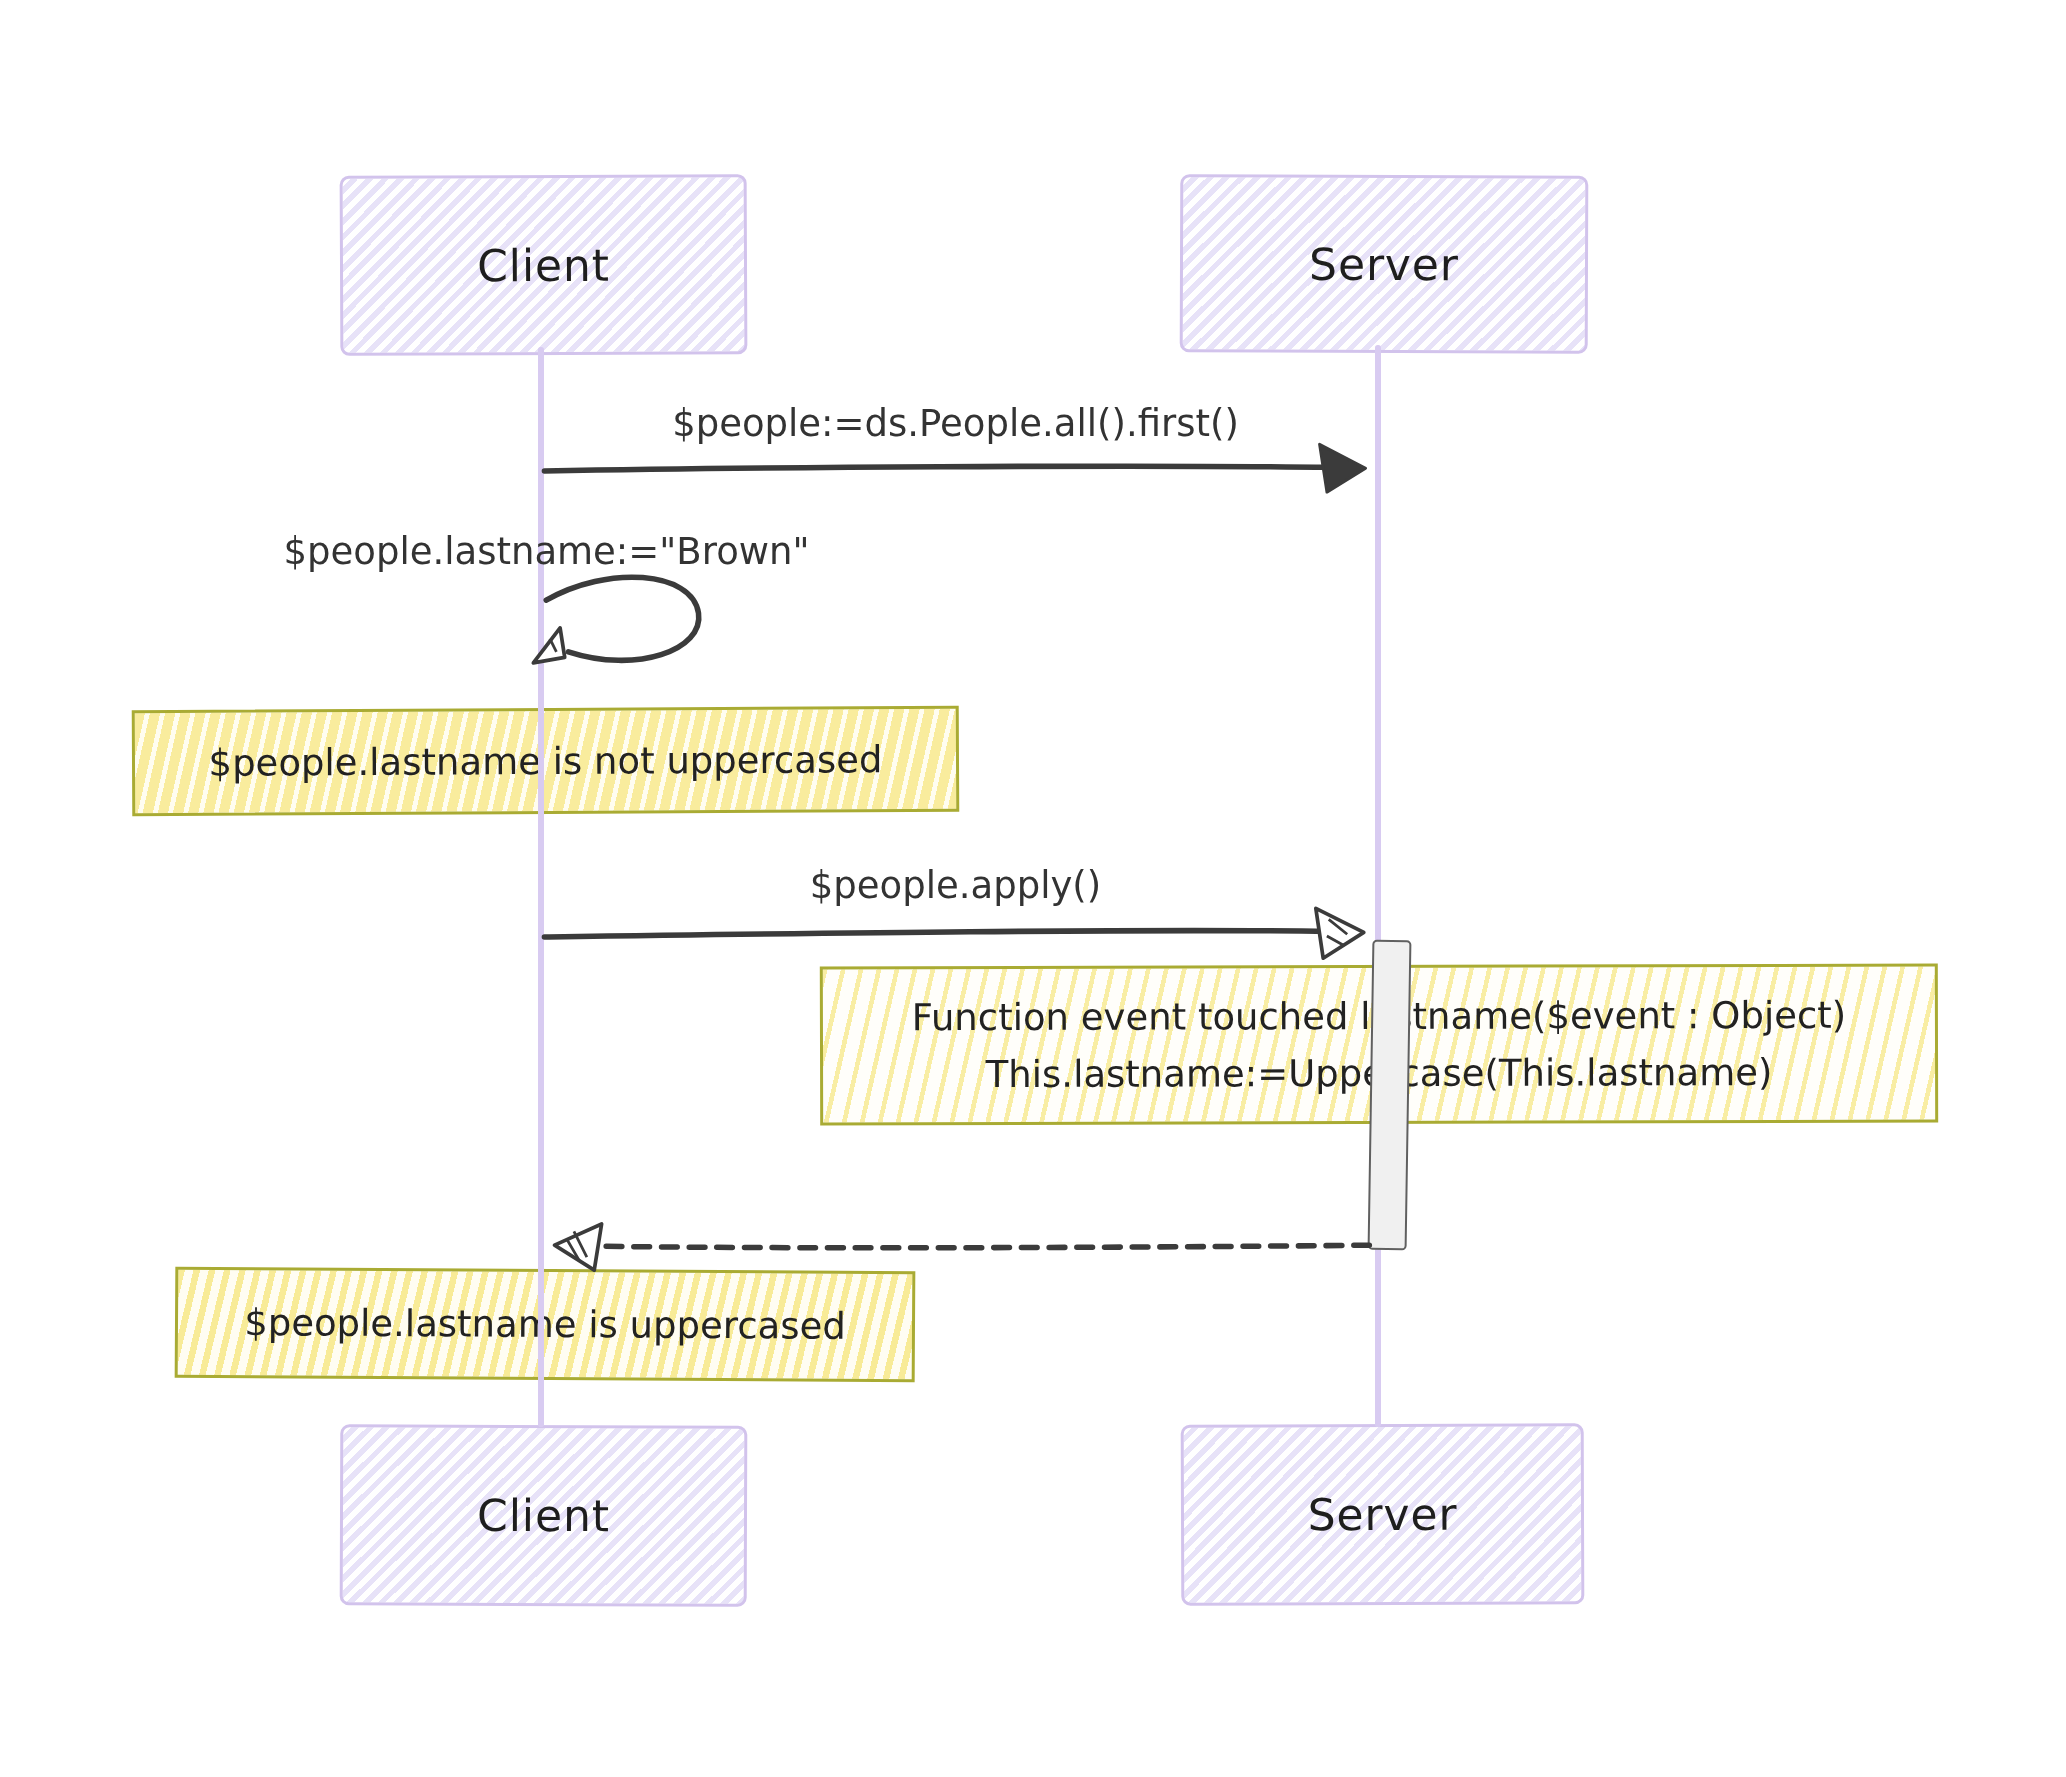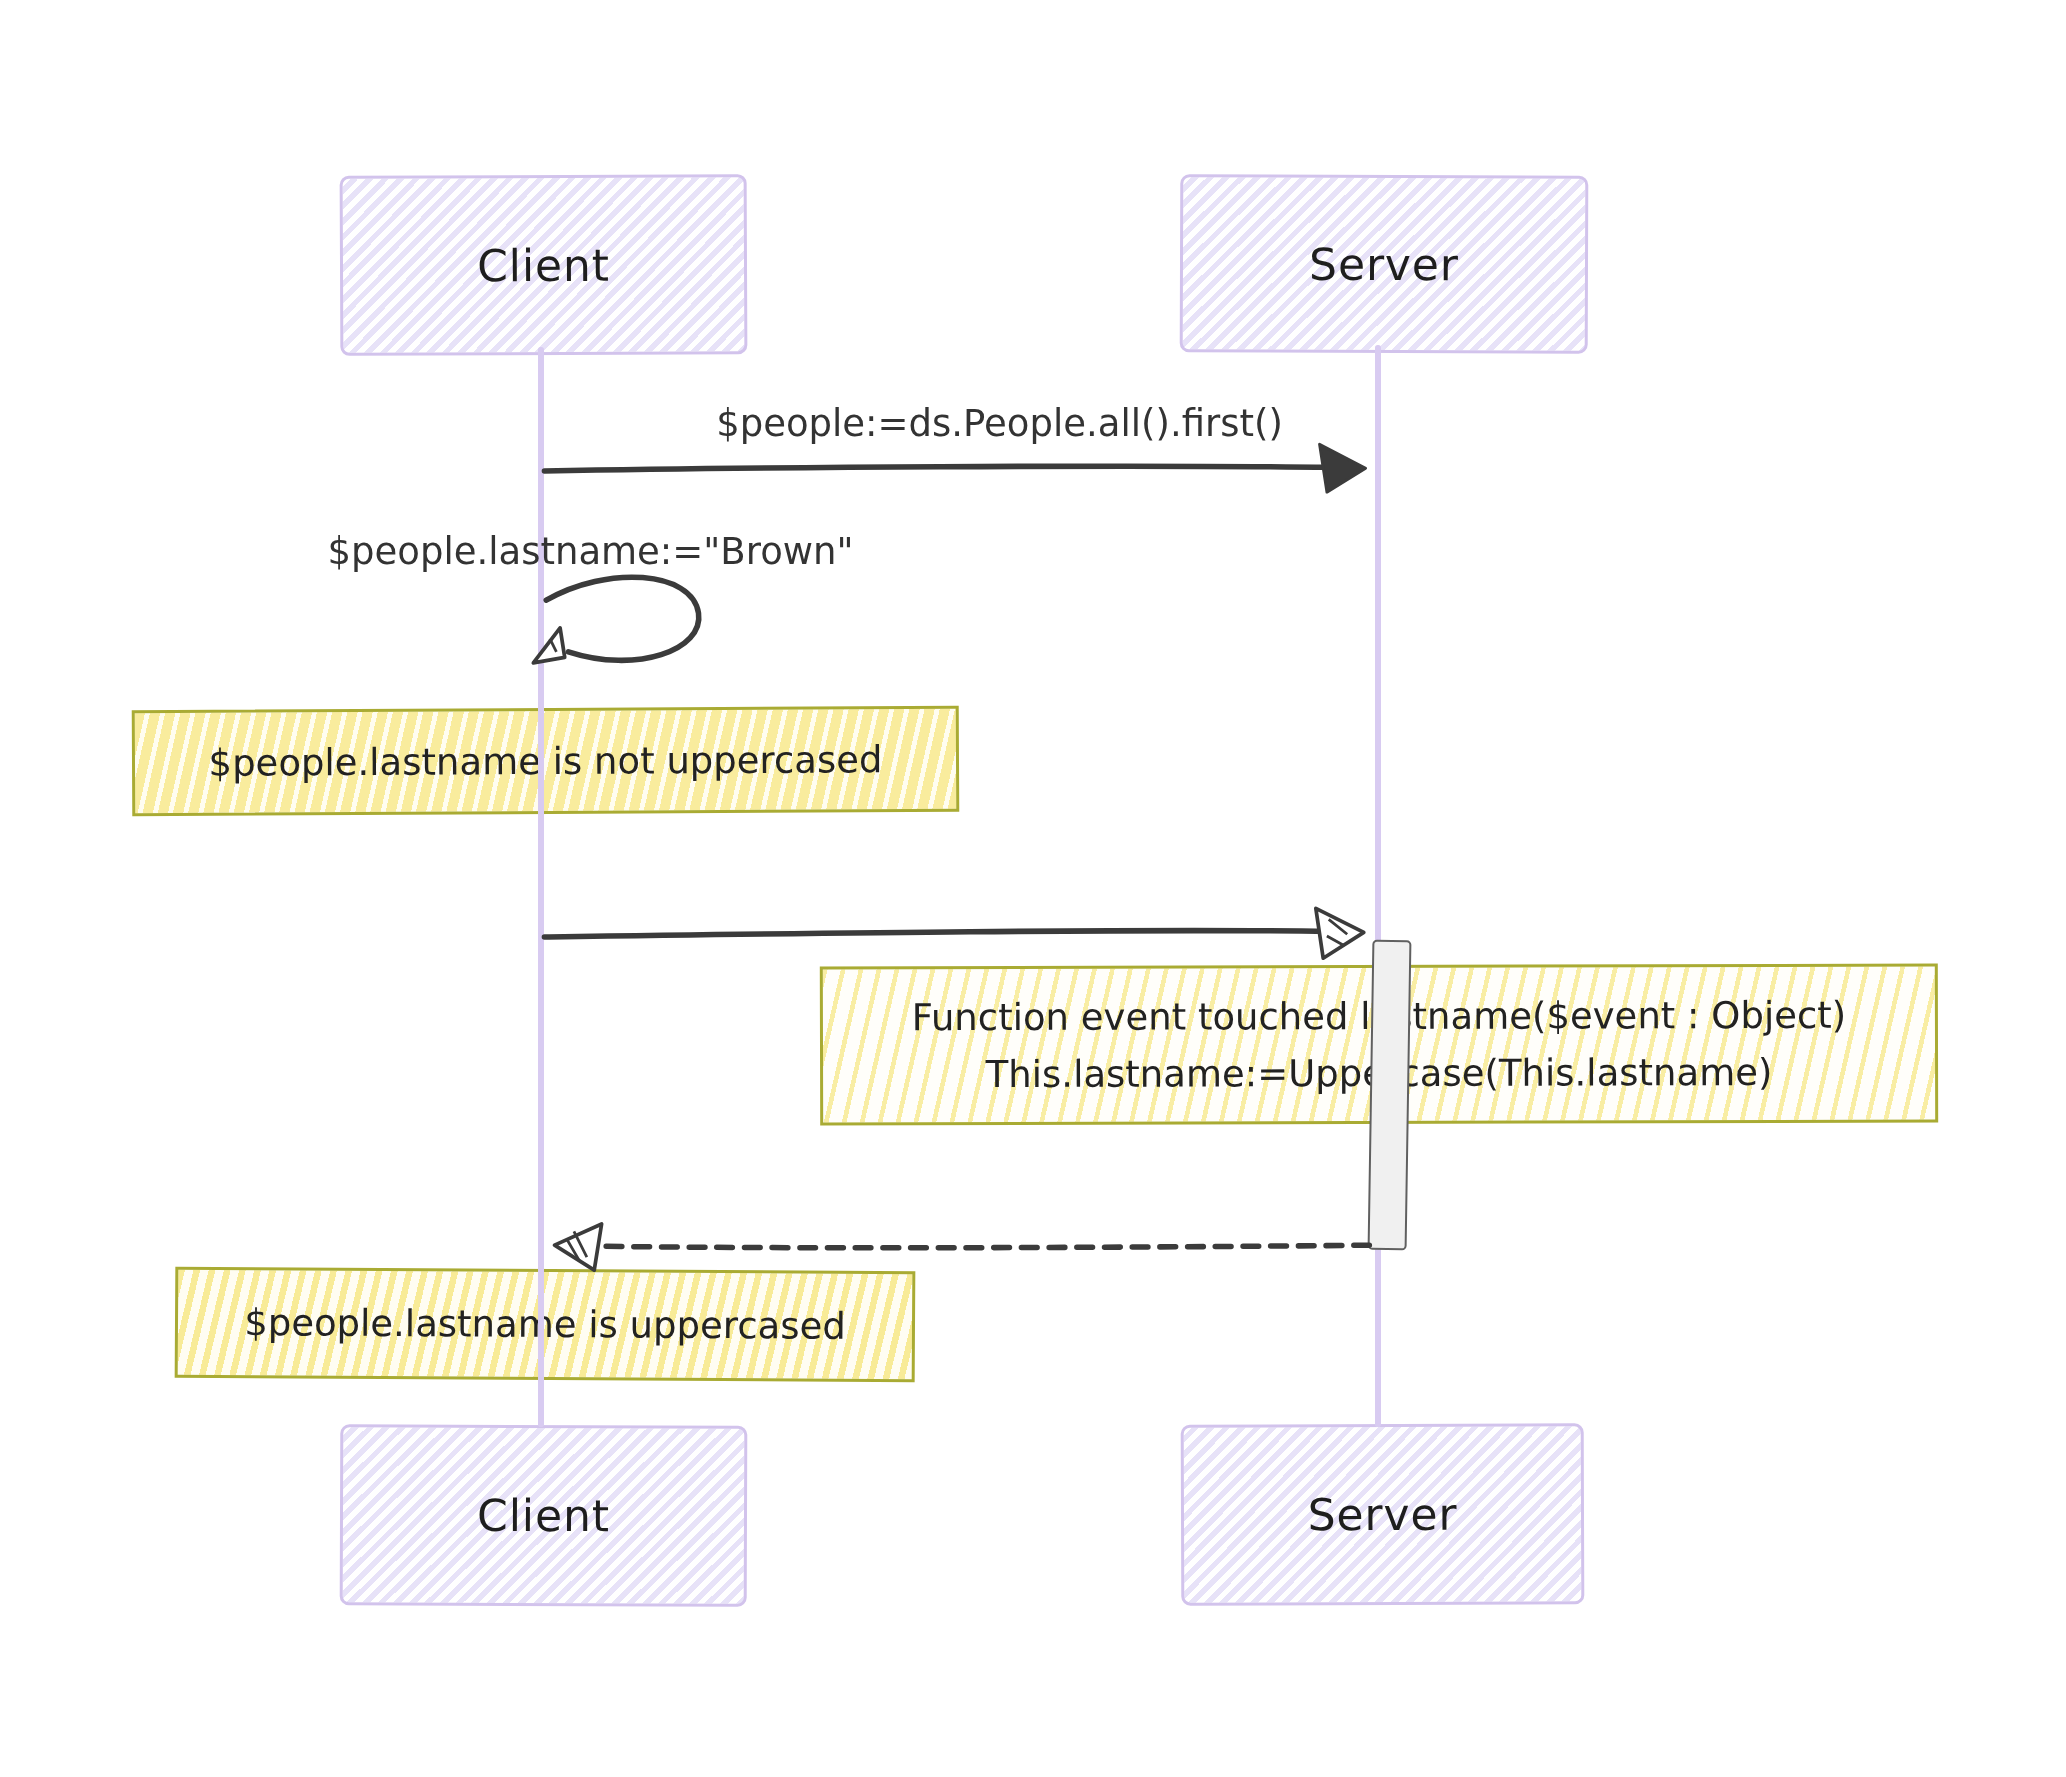--- a/index.html
+++ b/index.html
@@ -36,21 +36,21 @@
     line-height:57px;
   }
   .note--dense{background:repeating-linear-gradient(103deg,#f9ec9d 0 10px,#fffdf0 10px 14.8px);}
   .note--mid{background:repeating-linear-gradient(103deg,#f8eb97 0 6.5px,#fffdf2 6.5px 14.8px);}
   .note--light{background:repeating-linear-gradient(103deg,rgba(247,233,141,0.8) 0 4.6px,#fffefa 4.6px 17.5px);}
   .note--1{left:132px;top:708px;width:821px;height:100px;transform:rotate(-0.3deg);}
   .note--2{left:820px;top:965px;width:1112px;height:153px;transform:rotate(-0.15deg);}
   .note--3{left:175px;top:1269px;width:734px;height:105px;transform:rotate(0.35deg);}
   
   .msg-label{
-    position:absolute;font-size:37px;color:#333;text-align:center;z-index:6;white-space:nowrap;padding-left:44px;
+    position:absolute;font-size:37px;color:#333;text-align:center;z-index:6;white-space:nowrap;
   }
   .msg-label--1{left:545px;top:402px;width:821px;}
   .msg-label--2{left:242px;top:530px;width:609px;}
   .msg-label--3{left:545px;top:864px;width:821px;}
   .msg-label--4{left:572px;top:1168px;width:803px;}
   
   svg.overlay{position:absolute;inset:0;z-index:5;pointer-events:none;}
 </style>
 </head>
 <body>
@@ -81,20 +81,21 @@
   </div>
   <div class="actor actor--bl">
     <span>Client</span>
   </div>
   <div class="actor actor--br">
     <span>Server</span>
   </div>
 
   <div class="msg-label msg-label--1">$people:=ds.People.all().first()</div>
   <div class="msg-label msg-label--2">$people.lastname:="Brown"</div>
+  <div class="msg-label msg-label--3">$people.apply()</div>
 
   <svg class="overlay" width="2066" height="1778" viewBox="0 0 2239 1926">
 
     <path d="M 590 510 C 820 506, 1220 503, 1442 506" stroke="#3b3b3b" stroke-width="6" fill="none" stroke-linecap="round"></path>
     <path d="M 1480 507 L 1430 481 L 1438 533 Z" fill="#3b3b3b" stroke="#3b3b3b" stroke-width="3" stroke-linejoin="round"></path>
 
     <path d="M 592 650 C 658 612, 750 618, 757 664 C 763 704, 690 730, 616 706" stroke="#3b3b3b" stroke-width="6" fill="none" stroke-linecap="round"></path>
     <path d="M 607 680 L 578 718 L 612 712 Z" fill="#ffffff" stroke="#3b3b3b" stroke-width="4" stroke-linejoin="round"></path>
     <path d="M 596 692 L 603 706" stroke="#3b3b3b" stroke-width="3"></path>
 

